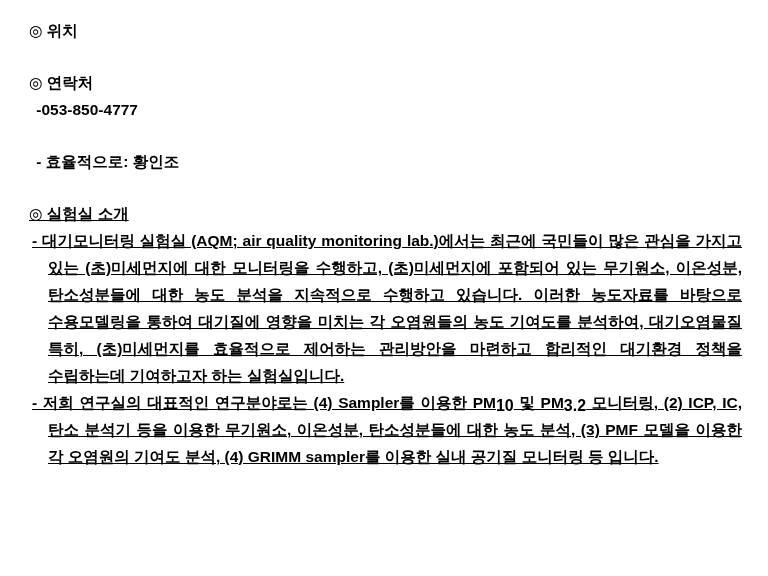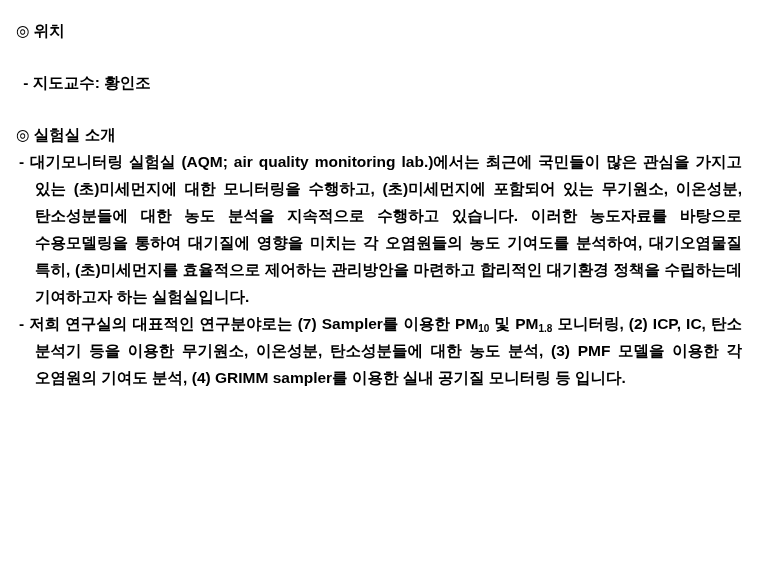--- a/index.html
+++ b/index.html
@@ -5,52 +5,56 @@
   * { margin: 0; padding: 0; box-sizing: border-box; }
   html, body { width: 768px; height: 576px; }
   body {
     background: #ffffff;
     color: #000000;
     font-family: "Liberation Sans", "DejaVu Sans", sans-serif;
     font-weight: 700;
     font-size: 15.5px;
     overflow: hidden;
   }
-  .doc { padding: 17px 26px 0 16px; }
+  .doc { padding: 17px 26px 0 29px; }
   .sec { margin-bottom: 25px; }
-  .sec:last-child { margin-bottom: 16px; }
+  .sec:last-child { margin-bottom: 16px; text-decoration: underline; }
   .heading { line-height: 27px; white-space: pre; }
   .line { line-height: 27px; padding-left: 3px; white-space: pre; }
   .para {
     line-height: 27px;
     text-align: justify;
     padding-left: 19px;
     text-indent: -16px;
     word-break: keep-all;
   }
   .para sub {
-    font-size: 10px;
+    font-size: 16px;
     line-height: 0;
     vertical-align: -3px;
     letter-spacing: 0;
   }
 </style>
 </head>
 <body>
 
 <main class="doc">
 
   <section class="sec">
     <div class="heading">◎ 위치</div>
   </section>
 
+  <section class="sec">
+    <div class="heading">◎ 연락처</div>
+    <div class="line"> -053-850-4777</div>
+  </section>
 
   <section class="sec">
-    <div class="line"> - 지도교수: 황인조</div>
+    <div class="line"> - 효율적으로: 황인조</div>
   </section>
 
   <section class="sec">
     <div class="heading">◎ 실험실 소개</div>
     <p class="para"> - 대기모니터링 실험실 (AQM; air quality monitoring lab.)에서는 최근에 국민들이  많은 관심을 가지고 있는 (초)미세먼지에 대한 모니터링을 수행하고, (초)미세먼지에 포함되어 있는 무기원소, 이온성분, 탄소성분들에 대한 농도 분석을 지속적으로 수행하고 있습니다. 이러한 농도자료를 바탕으로 수용모델링을 통하여 대기질에 영향을 미치는 각 오염원들의 농도 기여도를 분석하여, 대기오염물질 특히, (초)미세먼지를 효율적으로 제어하는 관리방안을 마련하고 합리적인 대기환경 정책을 수립하는데 기여하고자 하는 실험실입니다.</p>
-    <p class="para"><span> - 저희 연구실의 대표적인 연구분야로는 (7) Sampler를 이용한 PM</span><sub>10</sub><span> 및 PM</span><sub>1.8</sub><span> 모니터링, (2) ICP, IC, 탄소 분석기 등을 이용한 무기원소, 이온성분, 탄소성분들에 대한 농도 분석, (3) PMF 모델을 이용한 각 오염원의 기여도 분석, (4) GRIMM sampler를 이용한 실내 공기질 모니터링 등 입니다.</span></p>
+    <p class="para"><span> - 저희 연구실의 대표적인 연구분야로는 (4) Sampler를 이용한 PM</span><sub>10</sub><span> 및 PM</span><sub>3.2</sub><span> 모니터링, (2) ICP, IC, 탄소 분석기 등을 이용한 무기원소, 이온성분, 탄소성분들에 대한 농도 분석, (3) PMF 모델을 이용한 각 오염원의 기여도 분석, (4) GRIMM sampler를 이용한 실내 공기질 모니터링 등 입니다.</span></p>
   </section>
 
 </main>
 
 </body></html>

